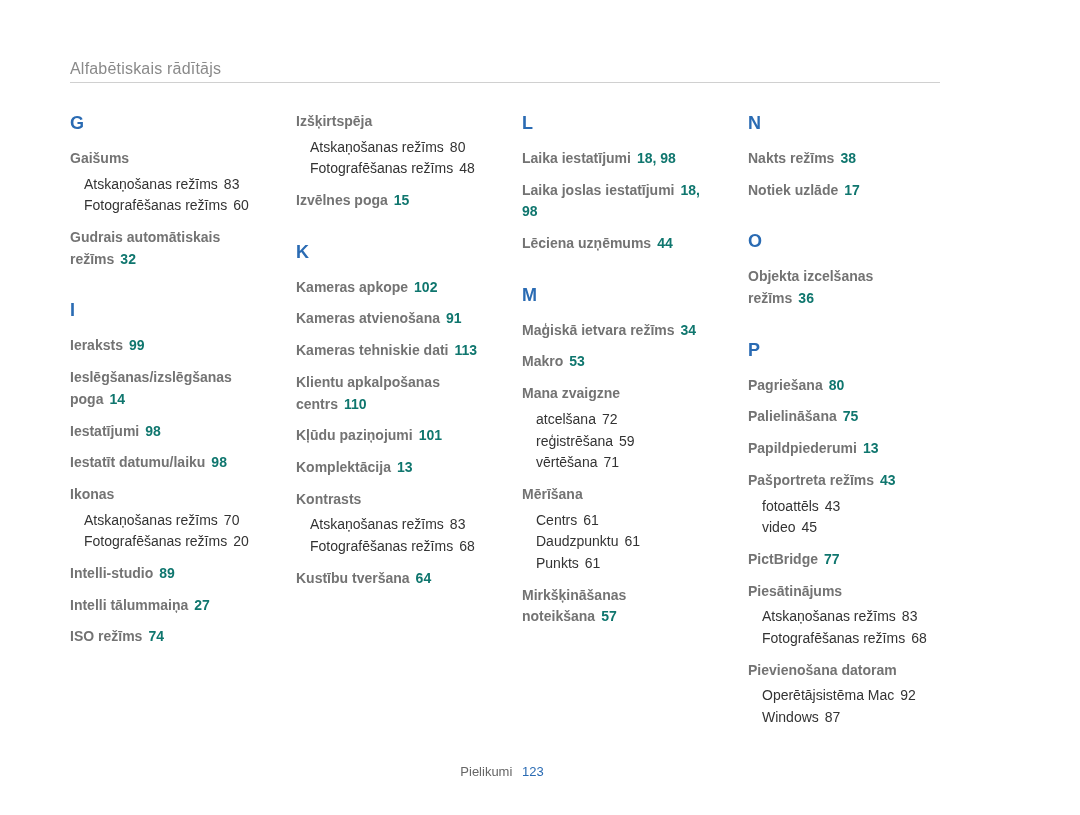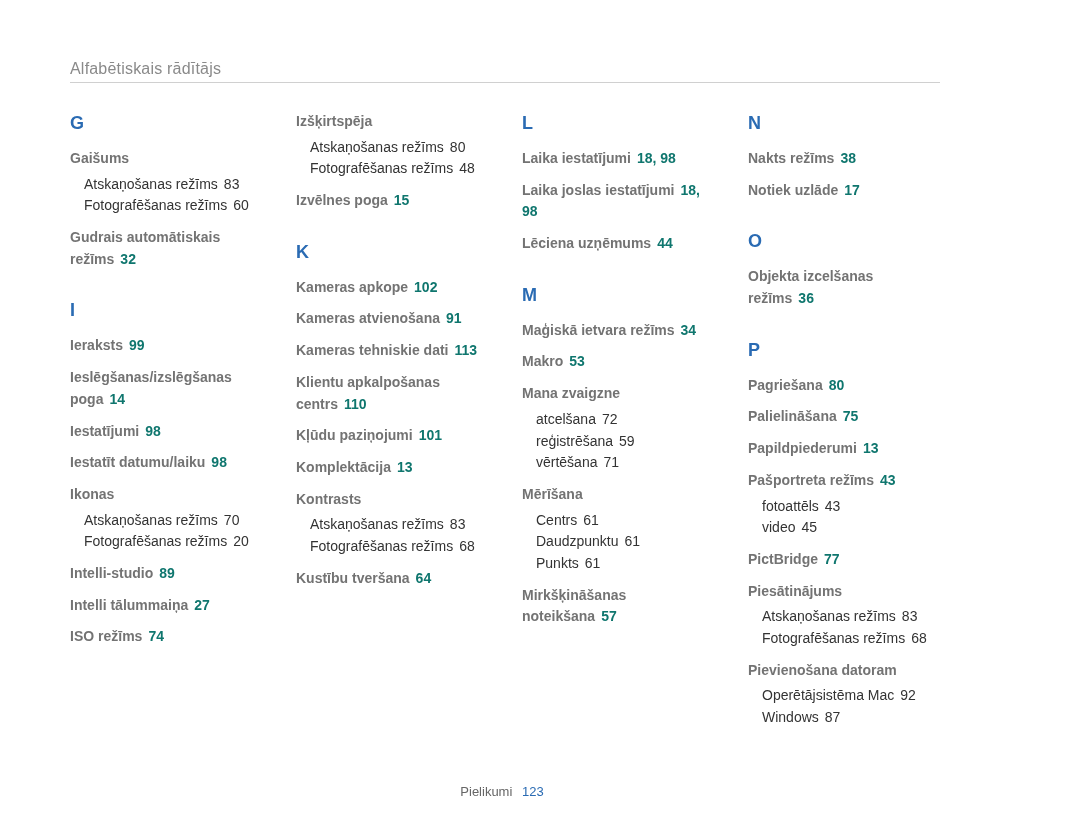--- a/index.html
+++ b/index.html
@@ -65,21 +65,21 @@
   .sub {
     font-size: 14px;
     line-height: 1.55;
     color: #333;
   }
   .sub .sub-term { font-weight: 400; }
   .sub .sub-page { margin-left: 6px; color: #333; }
   .footer {
     position: absolute;
     left: 0; right: 0;
-    bottom: 16px;
+    bottom: 36px;
     text-align: center;
     font-size: 13px;
     color: #666;
   }
   .footer .pageno { color: #2a6bb3; font-weight: 500; margin-left: 6px; }
 </style>
 </head>
 <body>
 
 <div class="page">

